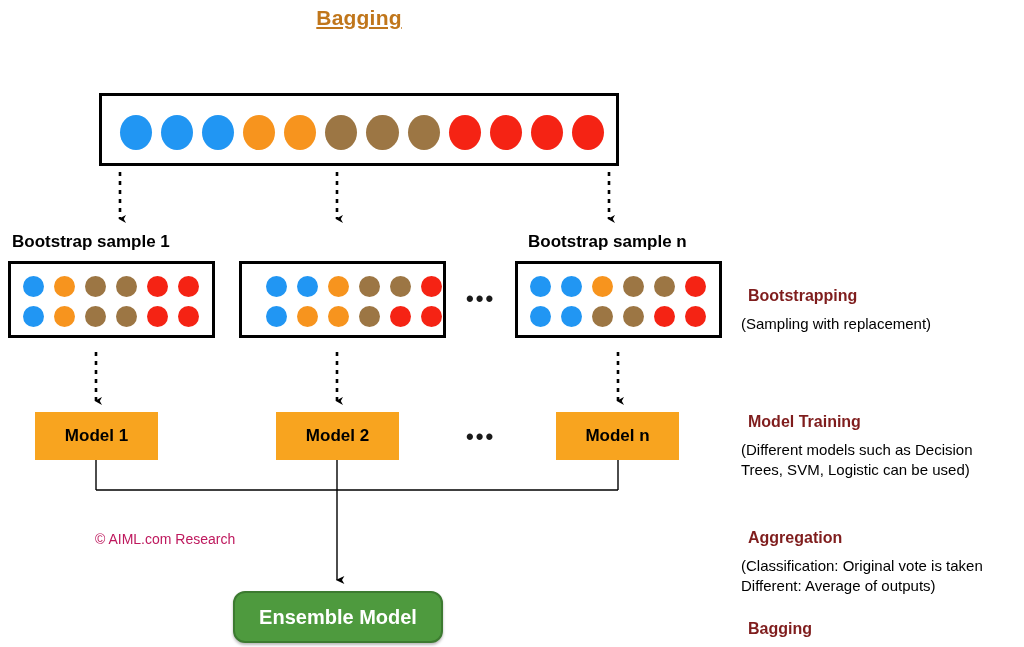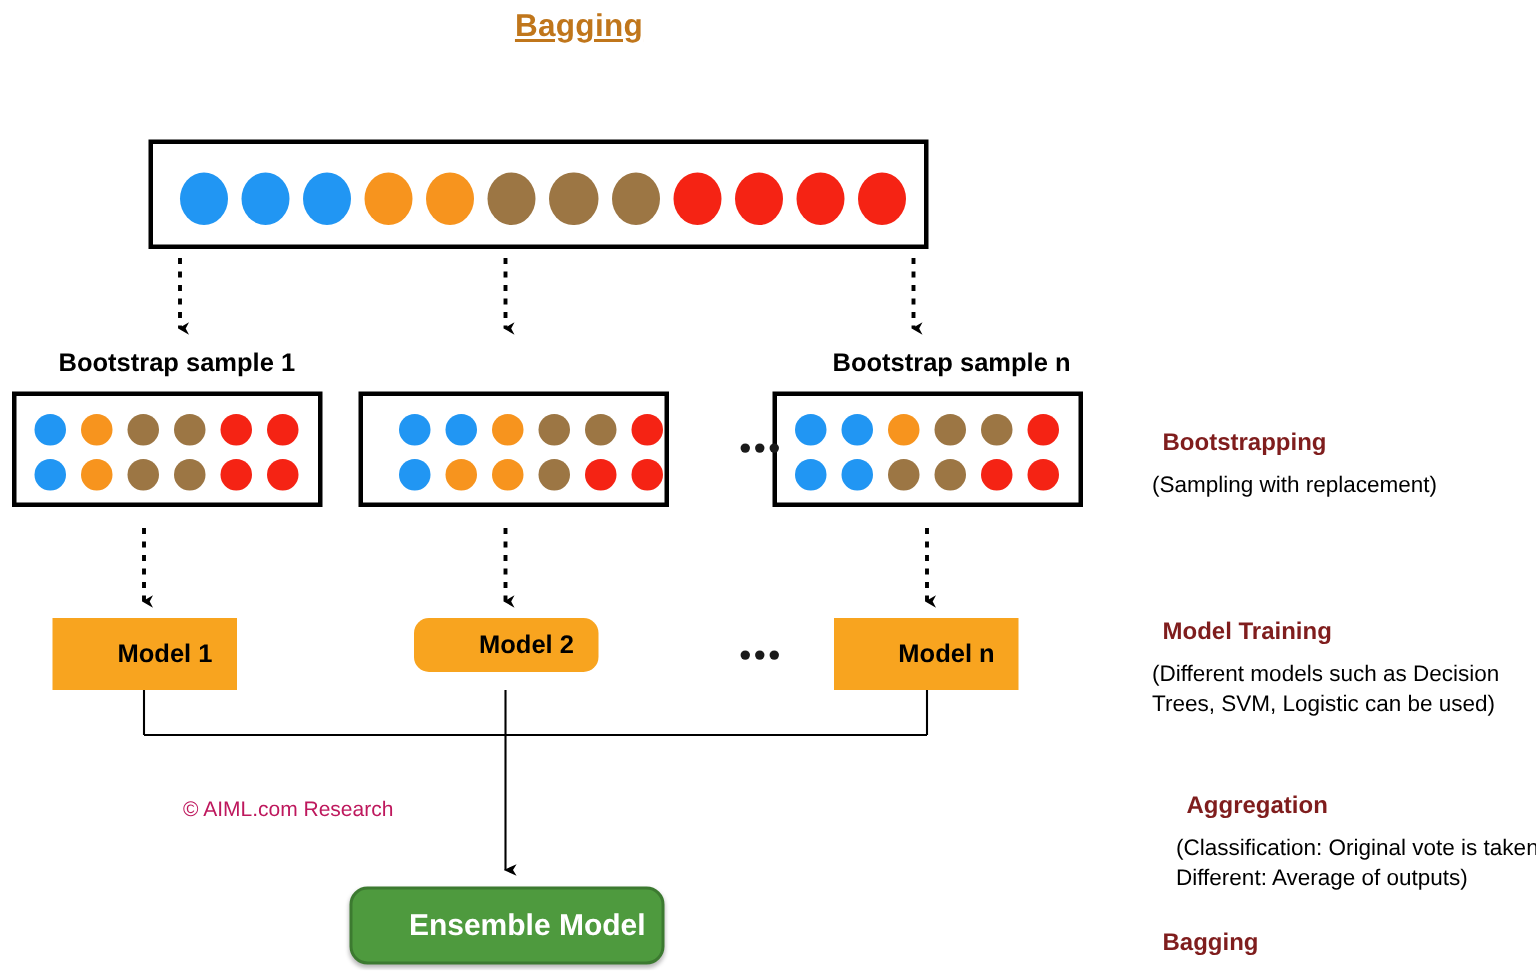--- a/index.html
+++ b/index.html
@@ -11,21 +11,21 @@
     font-family: "Liberation Sans", sans-serif;
     color: #000000;
   }
   #canvas {
     position: relative;
     width: 1024px;
     height: 647px;
     background: #ffffff;
     overflow: hidden;
   }
-  .abs { position: absolute; padding-left: 27px; }
+  .abs { position: absolute; }
 
   
   #title {
     left: 0; top: 6px; width: 718px;
     text-align: center;
     font-size: 21px;
     font-weight: bold;
     color: #C0761B;
     text-decoration: underline;
     letter-spacing: 0.2px;
@@ -206,21 +206,21 @@
         <span class="dot" style="width: 21px; height: 21px; background: rgb(245, 35, 20);"></span>
         <span class="dot" style="width: 21px; height: 21px; background: rgb(245, 35, 20);"></span>
       </div>
   </div>
 
   <div class="abs ellipsis" style="left:466px; top:288px;">•••</div>
 
   <div class="abs modelbox" style="left:35px; top:412px; width:123px; height:48px;">
     <span>Model 1</span>
   </div>
-  <div class="abs modelbox" style="left:276px; top:412px; width:123px; height:36px;border-radius:10px;">
+  <div class="abs modelbox" style="left:276px; top:412px; width:123px; height:48px;">
     <span>Model 2</span>
   </div>
   <div class="abs modelbox" style="left:556px; top:412px; width:123px; height:48px;">
     <span>Model n</span>
   </div>
 
   <div class="abs ellipsis" style="left:466px; top:426px;">•••</div>
 
   <div class="abs" id="ensemble-box" style="left:233px; top:591px; width:210px; height:52px;">
     <span>Ensemble Model</span>
@@ -232,21 +232,21 @@
     <div class="ann-head">Bootstrapping</div>
     <div class="ann-body" style="margin-top:9px; margin-left:-7px;">(Sampling with replacement)</div>
   </div>
 
   <div class="abs" style="left:748px; top:413px;">
     <div class="ann-head">Model Training</div>
     <div class="ann-body" style="margin-top:9px; margin-left:-7px;">(Different models such as Decision</div>
     <div class="ann-body" style="margin-left:-7px;"> Trees, SVM, Logistic can be used)</div>
   </div>
 
-  <div class="abs" style="left:748px; top:529px;margin-left:16px;">
+  <div class="abs" style="left:748px; top:529px;">
     <div class="ann-head">Aggregation</div>
     <div class="ann-body" style="margin-top:9px; margin-left:-7px;">(Classification: Original vote is taken</div>
     <div class="ann-body" style="margin-left:-7px;"> Different: Average of outputs)</div>
   </div>
 
   <div class="abs" style="left:748px; top:620px;">
     <div class="ann-head">Bagging</div>
   </div>
 
   <svg class="overlay">

